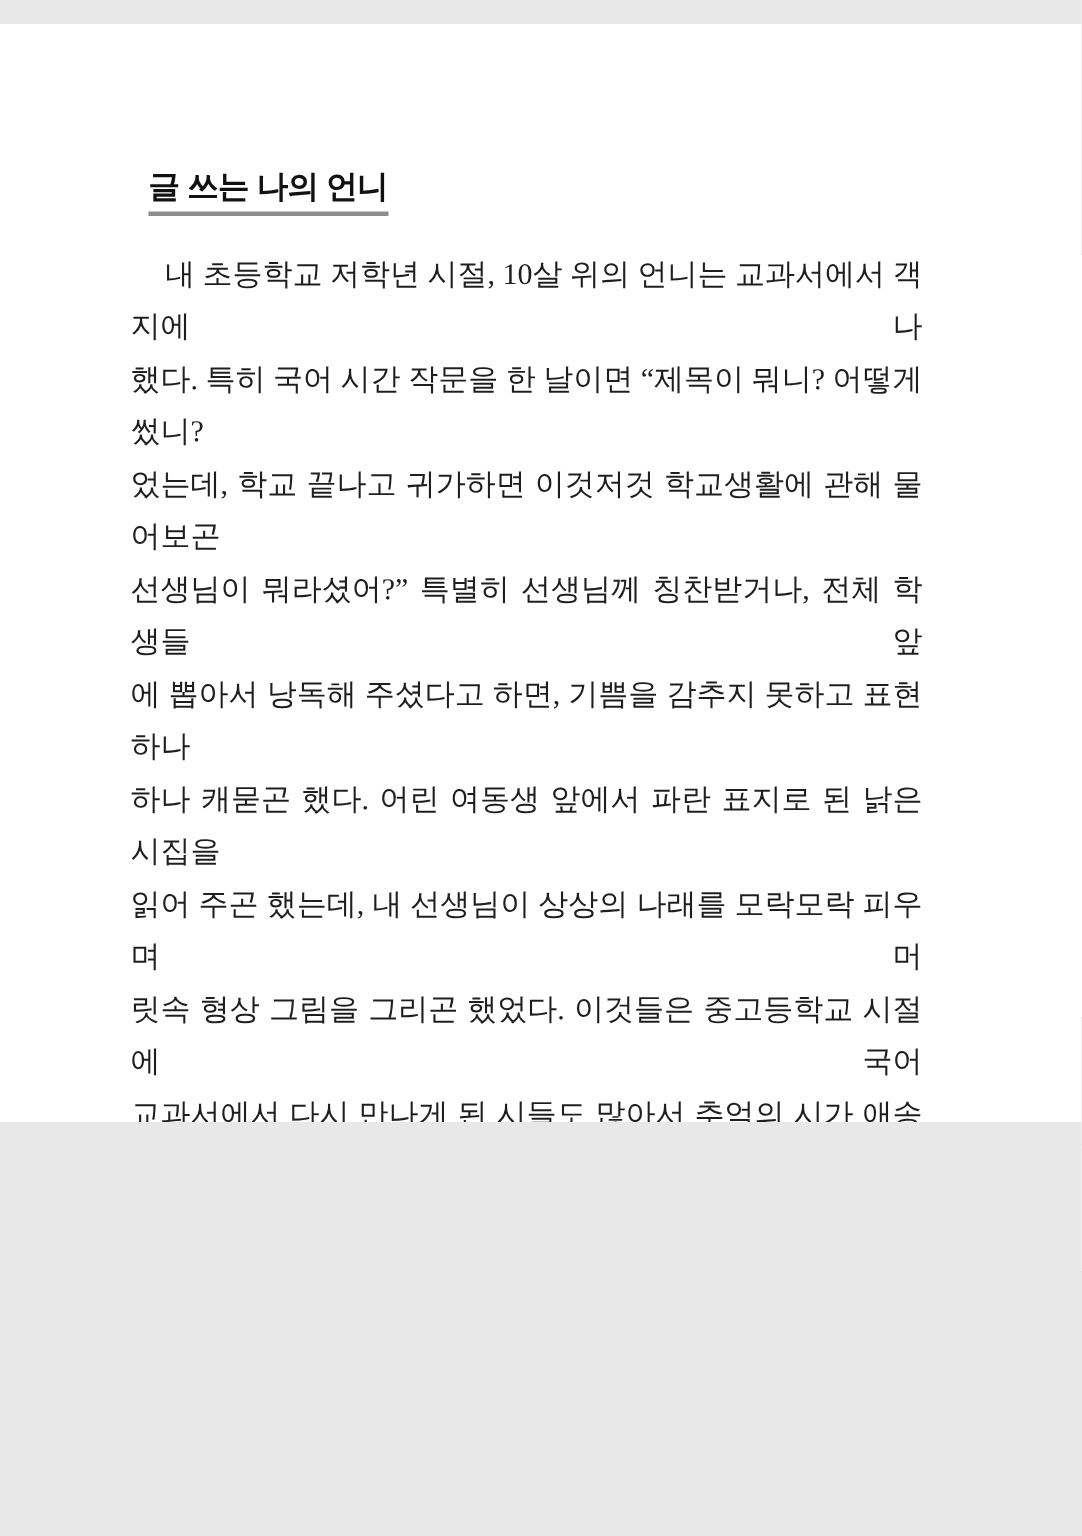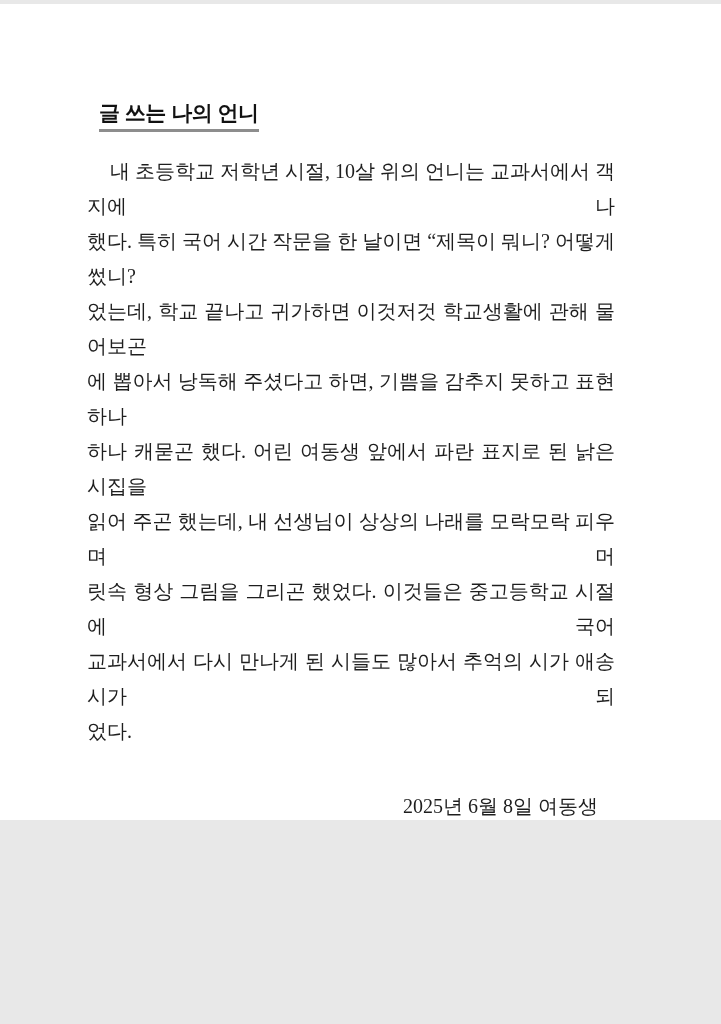--- a/index.html
+++ b/index.html
@@ -3,22 +3,22 @@
 <meta charset="utf-8">
 <style>
   html, body {
     margin: 0;
     padding: 0;
     background: #e8e8e8;
   }
   .page {
     position: relative;
     width: 721px;
-    height: 816px;
-    margin: 4px auto;
+    height: 732px;
+    margin: 16px auto;
     background: #ffffff;
     overflow: hidden;
     font-family: "Liberation Serif", "DejaVu Serif", serif;
     color: #1e1e1e;
   }
   .title {
     position: absolute;
     left: 99px;
     top: 97px;
     margin: 0;
@@ -74,20 +74,21 @@
 
 <div class="page">
 
   <h1 class="title">글 쓰는 나의 언니</h1>
 
   <div class="body-text">
     <div class="paragraph">
         <div class="line first">내 초등학교 저학년 시절, 10살 위의 언니는 교과서에서 객지에 나</div>
         <div class="line">했다. 특히 국어 시간 작문을 한 날이면 “제목이 뭐니? 어떻게 썼니?</div>
         <div class="line">었는데, 학교 끝나고 귀가하면 이것저것 학교생활에 관해 물어보곤</div>
+        <div class="line">선생님이 뭐라셨어?” 특별히 선생님께 칭찬받거나, 전체 학생들 앞</div>
         <div class="line">에 뽑아서 낭독해 주셨다고 하면, 기쁨을 감추지 못하고 표현 하나</div>
         <div class="line">하나 캐묻곤 했다. 어린 여동생 앞에서 파란 표지로 된 낡은 시집을</div>
         <div class="line">읽어 주곤 했는데, 내 선생님이 상상의 나래를 모락모락 피우며 머</div>
         <div class="line">릿속 형상 그림을 그리곤 했었다. 이것들은 중고등학교 시절에 국어</div>
         <div class="line">교과서에서 다시 만나게 된 시들도 많아서 추억의 시가 애송시가 되</div>
         <div class="line last">었다.</div>
       </div>
   </div>
 
   <div class="signature">

